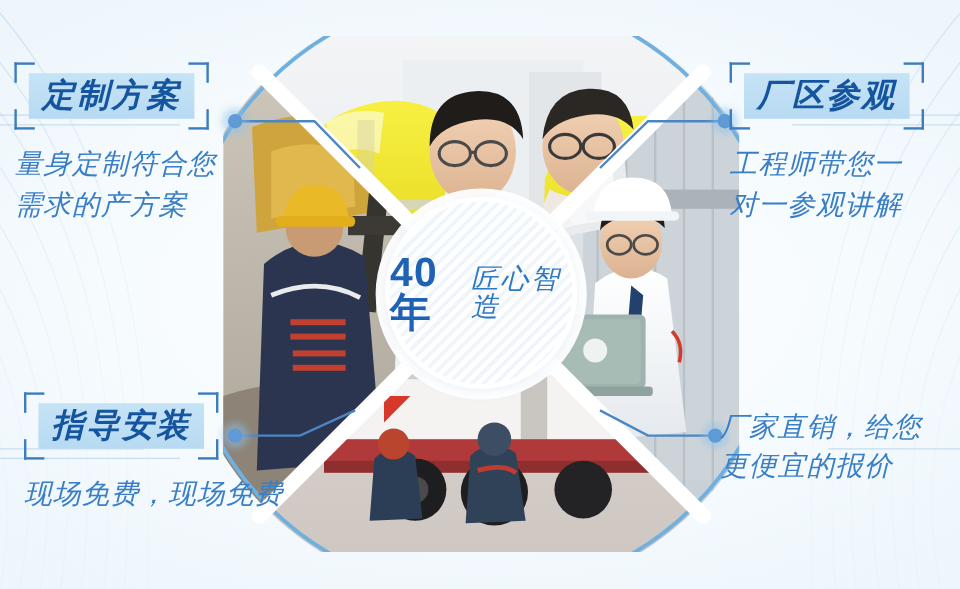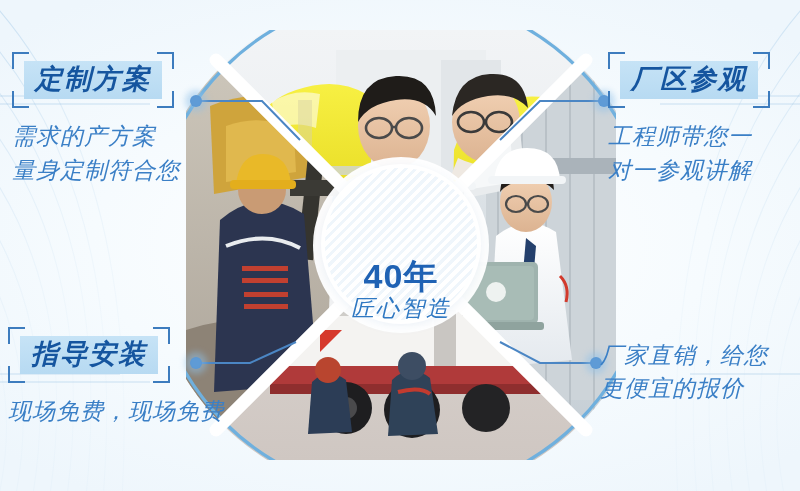--- a/index.html
+++ b/index.html
@@ -24,35 +24,35 @@
   }
   .wheel svg{display:block;width:430px;height:430px;}
 
   
   .center-disc{
     position:absolute;left:325px;top:168px;width:152px;height:152px;border-radius:50%;
     background:
       repeating-linear-gradient(135deg,rgba(226,238,248,.55) 0 3px,rgba(255,255,255,.95) 3px 7px),
       #ffffff;
     box-shadow:0 0 0 4px rgba(255,255,255,.95), 0 2px 14px rgba(70,130,190,.18);
-    display:flex;flex-direction:column;align-items:center;justify-content:flex-end;
+    display:flex;align-items:center;justify-content:flex-start;
     gap:4px;
   }
   .center-big{
     font-size:34px;font-weight:bold;color:#1f62b4;letter-spacing:1px;line-height:1;
   }
   .center-sub{
     font-size:23px;color:#2f78c2;letter-spacing:2px;line-height:1;font-style:italic;
   }
 
   
   .feat{position:absolute;width:215px;font-style:italic;}
   .feat.tl{left:12px;top:52px;}
   .feat.tr{left:608px;top:52px;}
-  .feat.bl{left:8px;top:327px;}
+  .feat.bl{left:20px;top:327px;}
   .feat.br{left:600px;top:327px;}
 
   .head-wrap{position:relative;display:inline-block;padding:9px 12px;}
   .head-band{
     display:inline-block;
     background:linear-gradient(180deg,#c6e3f6 0%,#b7daf2 100%);
     padding:3px 11px 5px 11px;
   }
   .head-text{
     font-size:27px;font-weight:bold;color:#15559f;letter-spacing:2px;line-height:1.12;
@@ -396,22 +396,22 @@
     <div class="head-wrap">
       <span class="corner tl"></span>
       <span class="corner tr"></span>
       <span class="corner bl"></span>
       <span class="corner br"></span>
       <span class="head-band">
         <span class="head-text">定制方案</span>
       </span>
     </div>
     <div class="desc">
+      <div>量身定制符合您</div>
       <div>需求的产方案</div>
-      <div>量身定制符合您</div>
     </div>
   </div>
 
   <div class="feat tr">
     <div class="head-wrap">
       <span class="corner tl"></span>
       <span class="corner tr"></span>
       <span class="corner bl"></span>
       <span class="corner br"></span>
       <span class="head-band">

